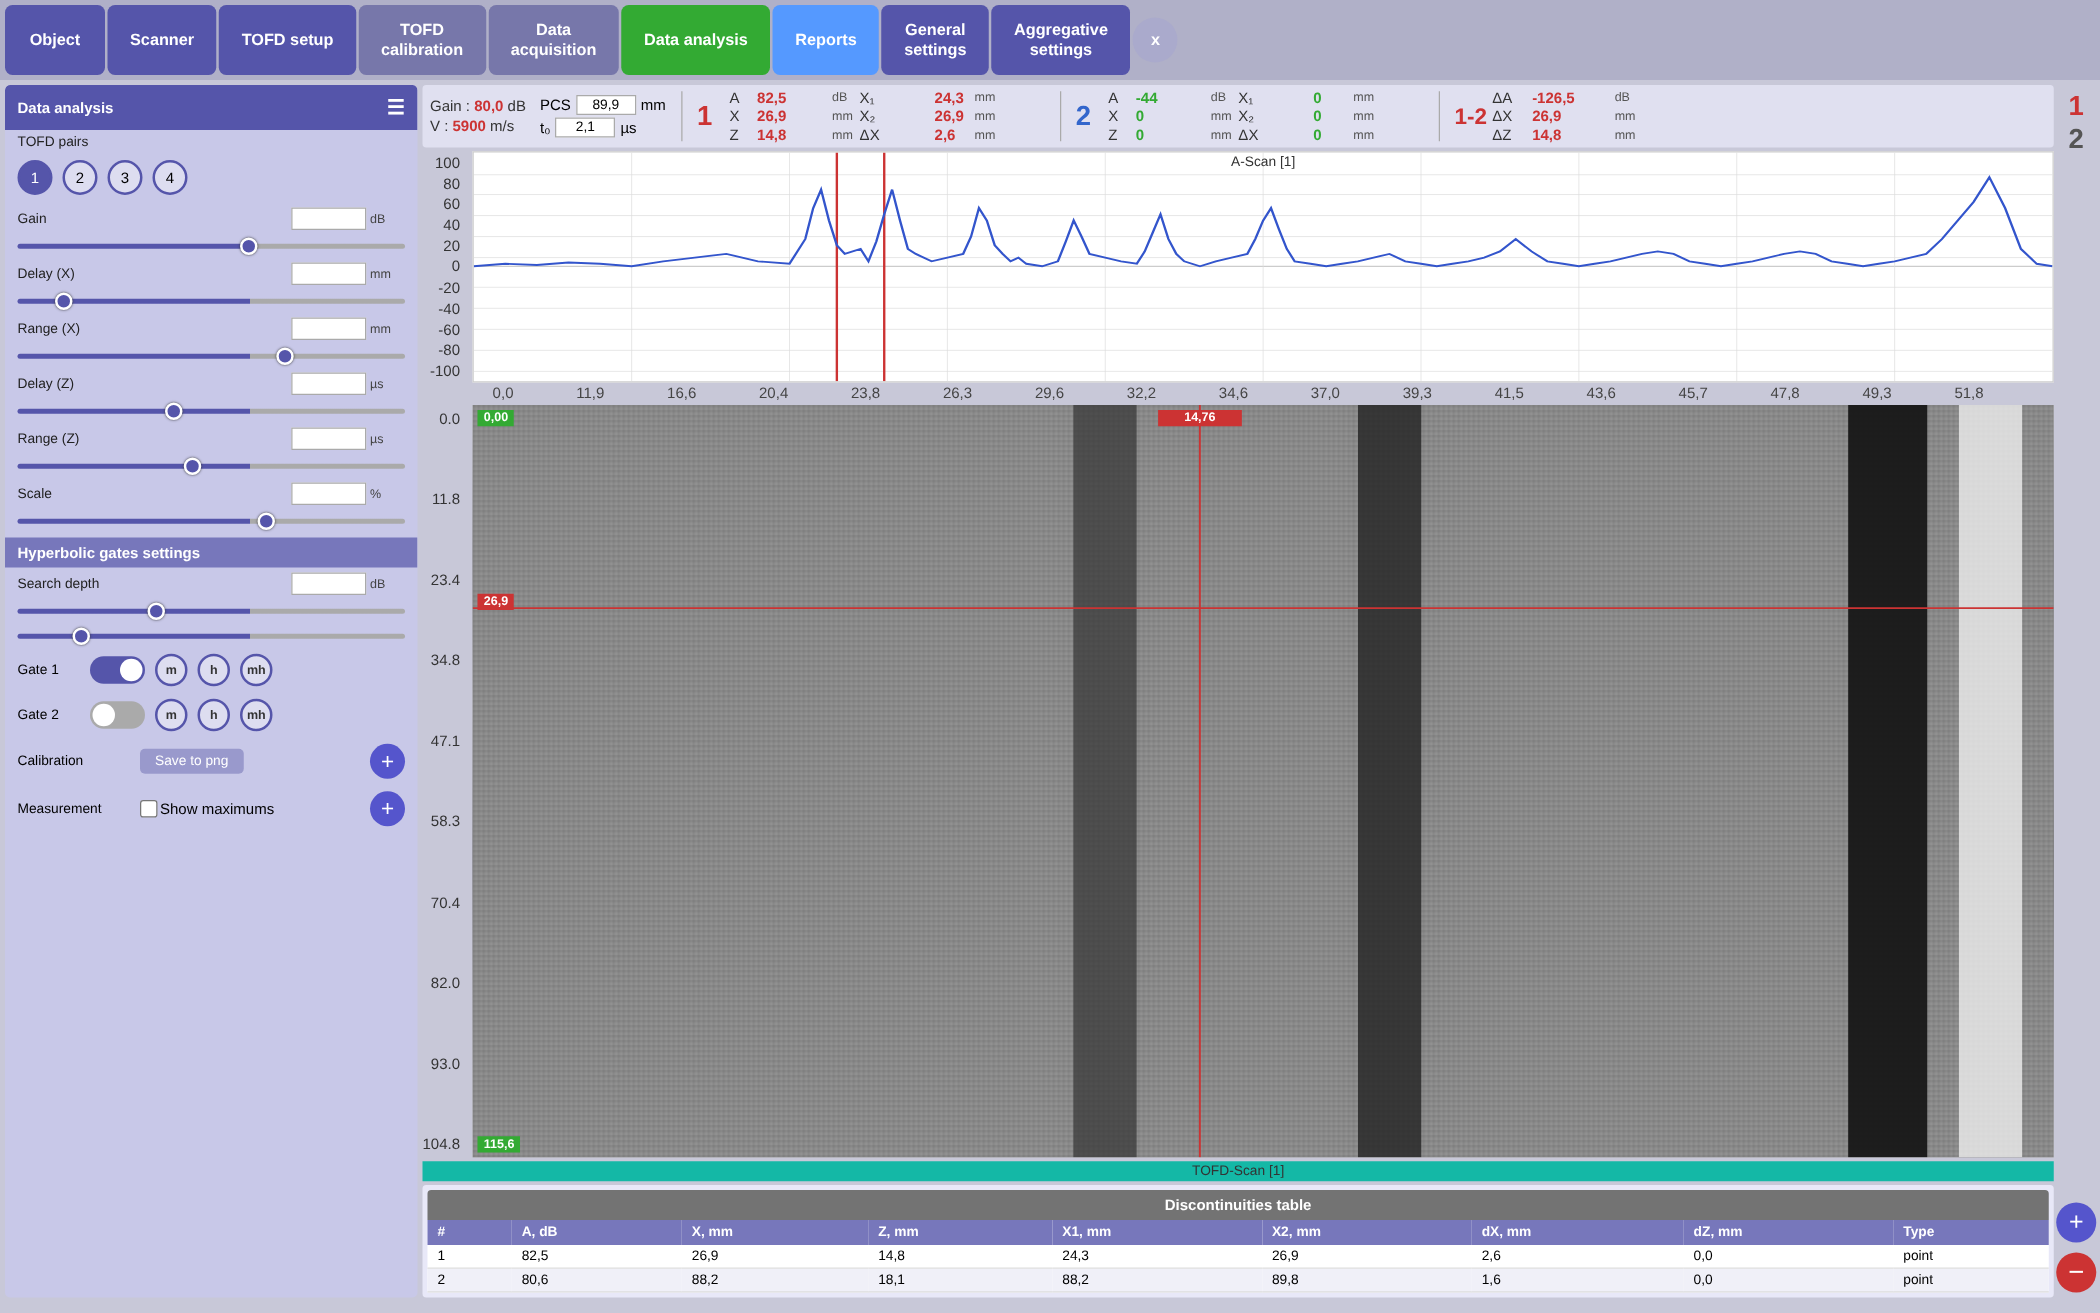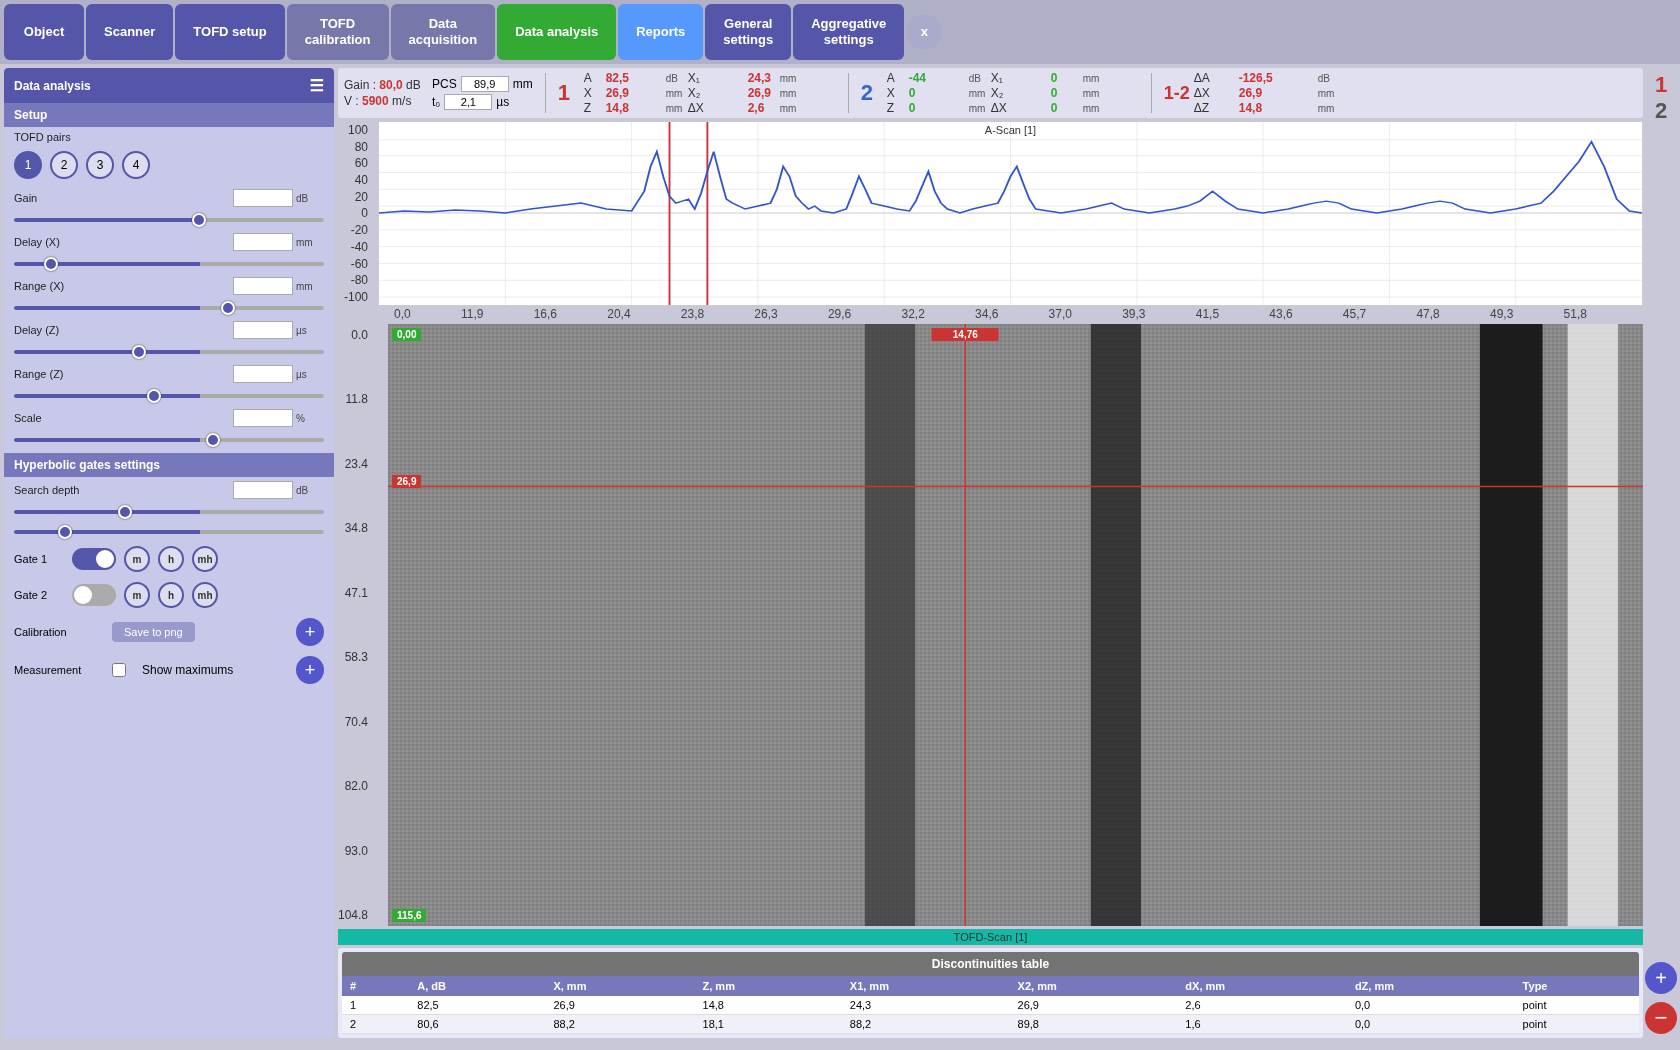--- a/index.html
+++ b/index.html
@@ -42,21 +42,21 @@
     .toggle-knob.off { left: 2px; }
     .gate-circle { width: 26px; height: 26px; border-radius: 50%; border: 2px solid #5555aa; background: #ddddf0; display: flex; align-items: center; justify-content: center; font-size: 10px; font-weight: bold; cursor: pointer; color: #333; }
     .disc-type-row { padding: 5px 10px; display: flex; align-items: center; gap: 10px; flex-wrap: wrap; }
     .disc-type-label { font-size: 11px; color: #222; margin-bottom: 2px; width: 100%; }
     .radio-item { display: flex; align-items: center; gap: 4px; font-size: 11px; }
     .radio-circle { width: 16px; height: 16px; border-radius: 50%; border: 2px solid #5555aa; background: white; cursor: pointer; }
     .calibration-row, .measurement-row { display: flex; align-items: center; padding: 5px 10px; gap: 8px; }
     .cal-label { width: 90px; font-size: 11px; }
     .save-png-btn { background: #9999cc; color: white; border: none; border-radius: 4px; padding: 4px 12px; font-size: 11px; cursor: pointer; }
     .plus-circle { width: 28px; height: 28px; border-radius: 50%; background: #5555cc; color: white; border: none; font-size: 18px; cursor: pointer; display: flex; align-items: center; justify-content: center; margin-left: auto; }
-    .checkbox-label { display: flex; align-items: center; gap: 16px; font-size: 11px; }
+    .checkbox-label { display: flex; align-items: center; gap: 2px; font-size: 11px; }
     .checkbox-input { width: 14px; height: 14px; }
 
     
     .info-bar { display: flex; align-items: stretch; background: #e0e0f0; border-radius: 3px; padding: 3px 6px; gap: 8px; min-height: 50px; }
     .gain-block { display: flex; flex-direction: column; justify-content: center; font-size: 11px; color: #333; gap: 2px; min-width: 80px; }
     .pcs-block { display: flex; flex-direction: column; gap: 2px; justify-content: center; }
     .pcs-input-row { display: flex; align-items: center; gap: 4px; font-size: 11px; }
     .small-input { width: 48px; border: 1px solid #aaa; background: white; padding: 1px 3px; font-size: 11px; text-align: center; }
     .divider-v { width: 1px; background: #aaa; margin: 2px 4px; }
 
@@ -97,21 +97,20 @@
   <button class="nav-btn close-btn">x</button>
 </div>
 
 <div class="main-layout">
 
   <div class="left-panel">
     <div class="panel-header">
       <span>Data analysis</span>
       <span class="hamburger">☰</span>
     </div>
-    <div class="section-title">Setup</div>
 
     <div class="param-row">
       <span class="param-label">TOFD pairs</span>
     </div>
     <div class="tofd-pairs">
       <div class="pair-circle active">1</div>
       <div class="pair-circle">2</div>
       <div class="pair-circle">3</div>
       <div class="pair-circle">4</div>
     </div>
@@ -306,21 +305,21 @@
             <span style="color:#333;">ΔX</span>
             <span style="color:#33aa33; font-weight:bold;">0</span>
             <span style="color:#555; font-size:10px;">mm</span>
           </div>
         </div>
 
         <div class="divider-v"></div>
 
         <div class="marker-block-12">
           <span class="marker-num-12">1-2</span>
-          <div style="display:grid; grid-template-columns: 26px 60px 28px; gap: 1px 19px; font-size:11px; align-items:center;">
+          <div style="display:grid; grid-template-columns: 26px 60px 28px; gap: 1px 6px; font-size:11px; align-items:center;">
             <span style="color:#333;">ΔA</span>
             <span style="color:#cc3333; font-weight:bold;">-126,5</span>
             <span style="color:#555; font-size:10px;">dB</span>
 
             <span style="color:#333;">ΔX</span>
             <span style="color:#cc3333; font-weight:bold;">26,9</span>
             <span style="color:#555; font-size:10px;">mm</span>
 
             <span style="color:#333;">ΔZ</span>
             <span style="color:#cc3333; font-weight:bold;">14,8</span>
@@ -390,21 +389,21 @@
         <span>37,0</span>
         <span>39,3</span>
         <span>41,5</span>
         <span>43,6</span>
         <span>45,7</span>
         <span>47,8</span>
         <span>49,3</span>
         <span>51,8</span>
       </div>
 
-      <div style="display:flex; flex-direction:row; gap:20px; flex:1; min-height:0;">
+      <div style="display:flex; flex-direction:row; gap:10px; flex:1; min-height:0;">
 
         <div style="display:flex; flex-direction:column; justify-content:space-between; padding: 4px 0; width:30px; text-align:right; font-size:9px; color:#333;">
           <span>0.0</span>
           <span>11.8</span>
           <span>23.4</span>
           <span>34.8</span>
           <span>47.1</span>
           <span>58.3</span>
           <span>70.4</span>
           <span>82.0</span>

